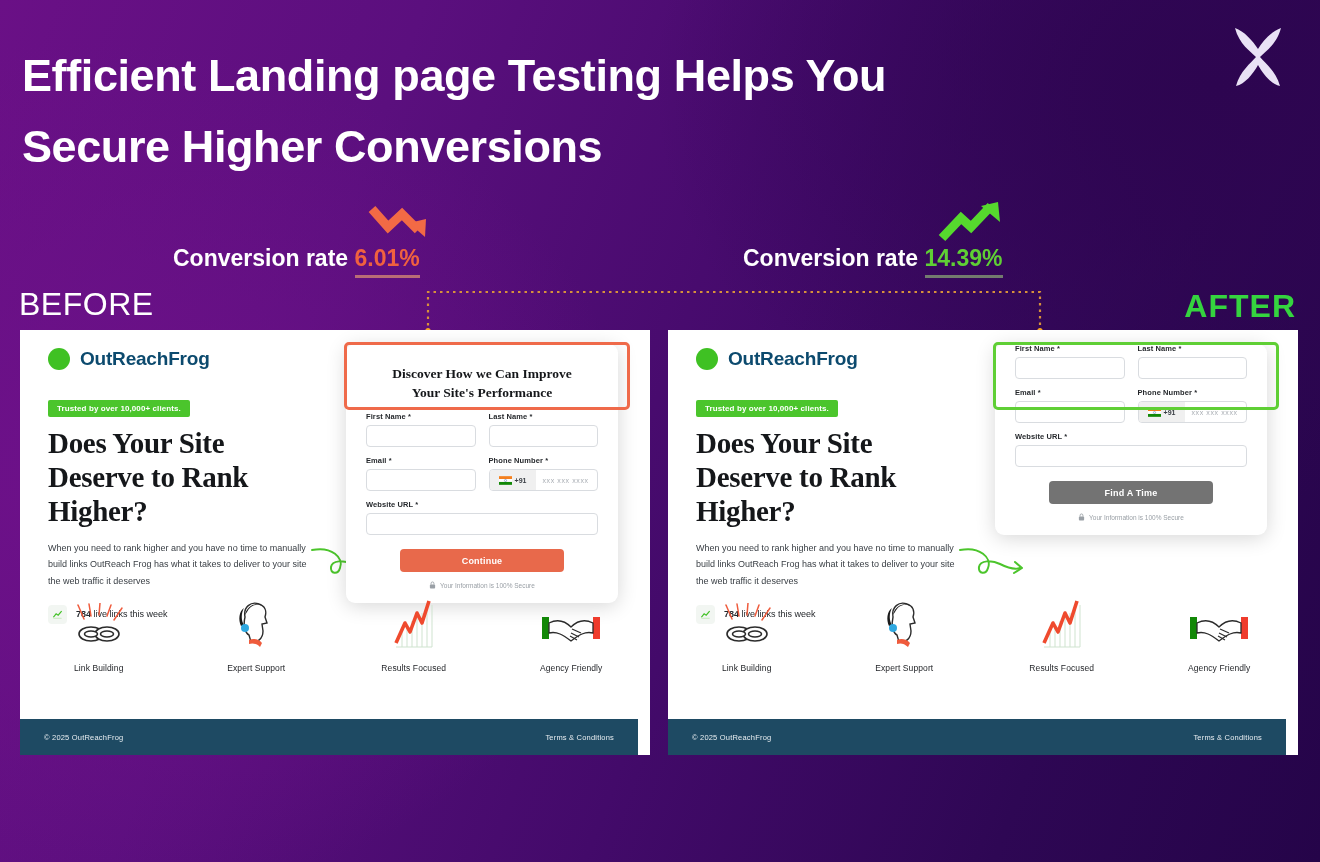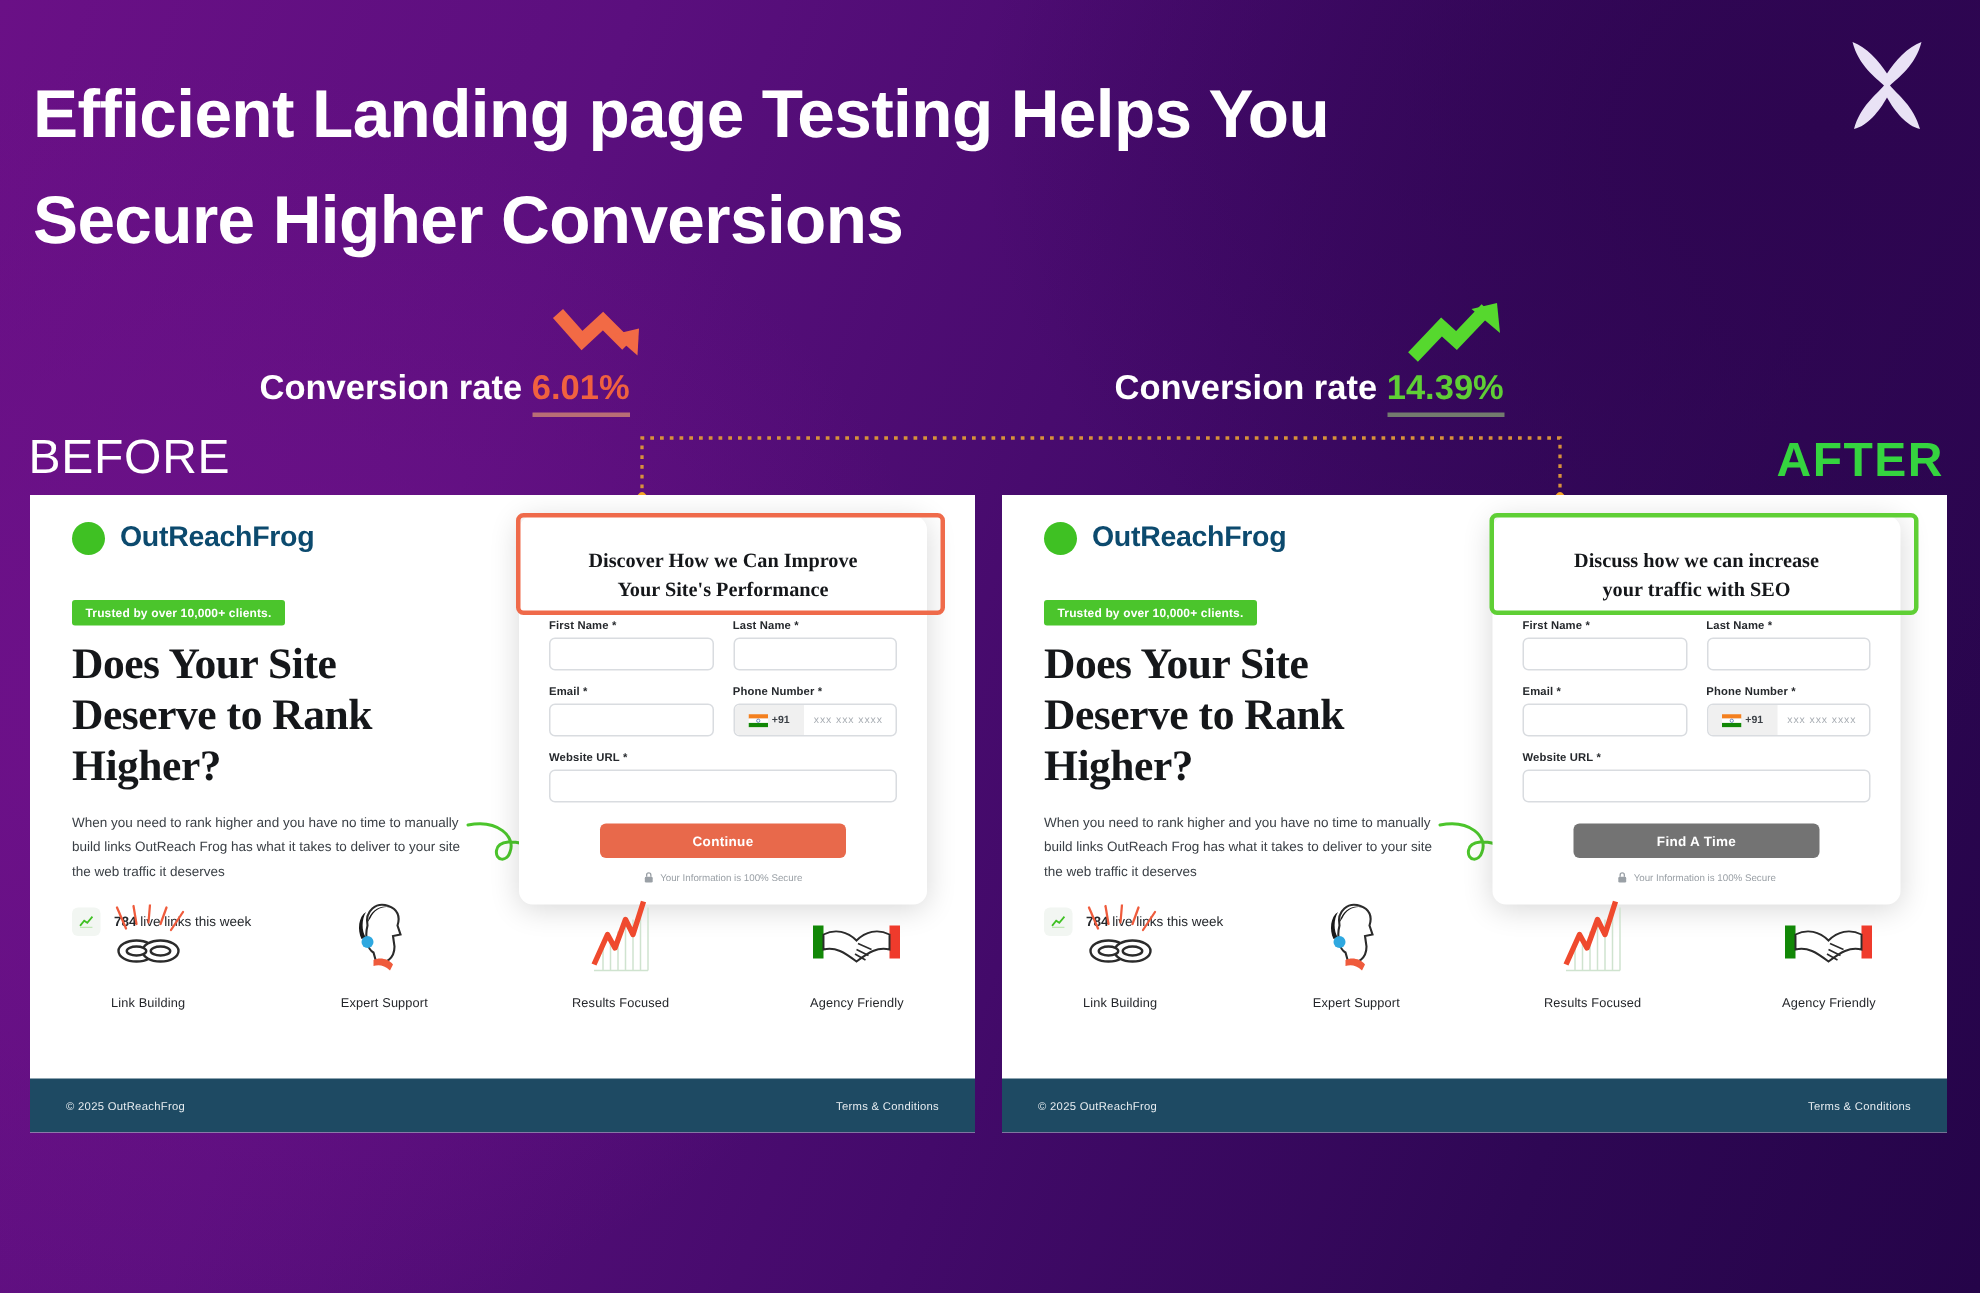--- a/index.html
+++ b/index.html
@@ -57,21 +57,21 @@
   
   .card{
     position:absolute;top:330px;width:630px;height:425px;
     background:#ffffff;overflow:hidden;
   }
   .card.left{left:20px;}
   .card.right{left:668px;}
 
   .card-body{position:absolute;left:0;right:0;top:0;bottom:36px;background:#fff;}
   .card-footer{
-    position:absolute;left:0;right:0;bottom:0;height:36px;background:#1e4a63;
+    position:absolute;left:0;right:12px;bottom:0;height:36px;background:#1e4a63;
     display:flex;align-items:center;justify-content:space-between;
     padding:0 24px;box-sizing:border-box;
   }
   .card-footer span{color:#e7edf1;font-size:7.5px;letter-spacing:.2px;}
 
   
   .lp-left{position:absolute;left:28px;top:18px;width:300px;}
   .brand{display:flex;align-items:center;gap:10px;}
   .brand .dot{width:22px;height:22px;border-radius:50%;background:#3fc123;flex:none;}
   .brand .name{color:#0c4a6e;font-size:19px;font-weight:700;letter-spacing:-.2px;}
@@ -379,24 +379,20 @@
             <b>784</b><span> live links this week</span>
           </div>
         </div>
         <svg class="squiggle" viewBox="0 0 68 42">
           <path d="M2 6 C22 2 34 14 30 24 C28 31 20 30 21 23 C22 16 34 16 42 20 C50 24 56 26 62 24" stroke="#4cc52c" stroke-width="2" fill="none" stroke-linecap="round"></path>
           <path d="M57 18 L64 24 L56 29" stroke="#4cc52c" stroke-width="2" fill="none" stroke-linecap="round" stroke-linejoin="round"></path>
         </svg>
       </div>
 
       <div class="form-panel">
-        <div class="fp-title">
-          <div>Discuss how we can increase</div>
-          <div>your traffic with SEO</div>
-        </div>
         <div class="fields">
           <div class="row">
             <div class="fld">
               <label>First Name *</label>
               <div class="inp"></div>
             </div>
             <div class="fld">
               <label>Last Name *</label>
               <div class="inp"></div>
             </div>

